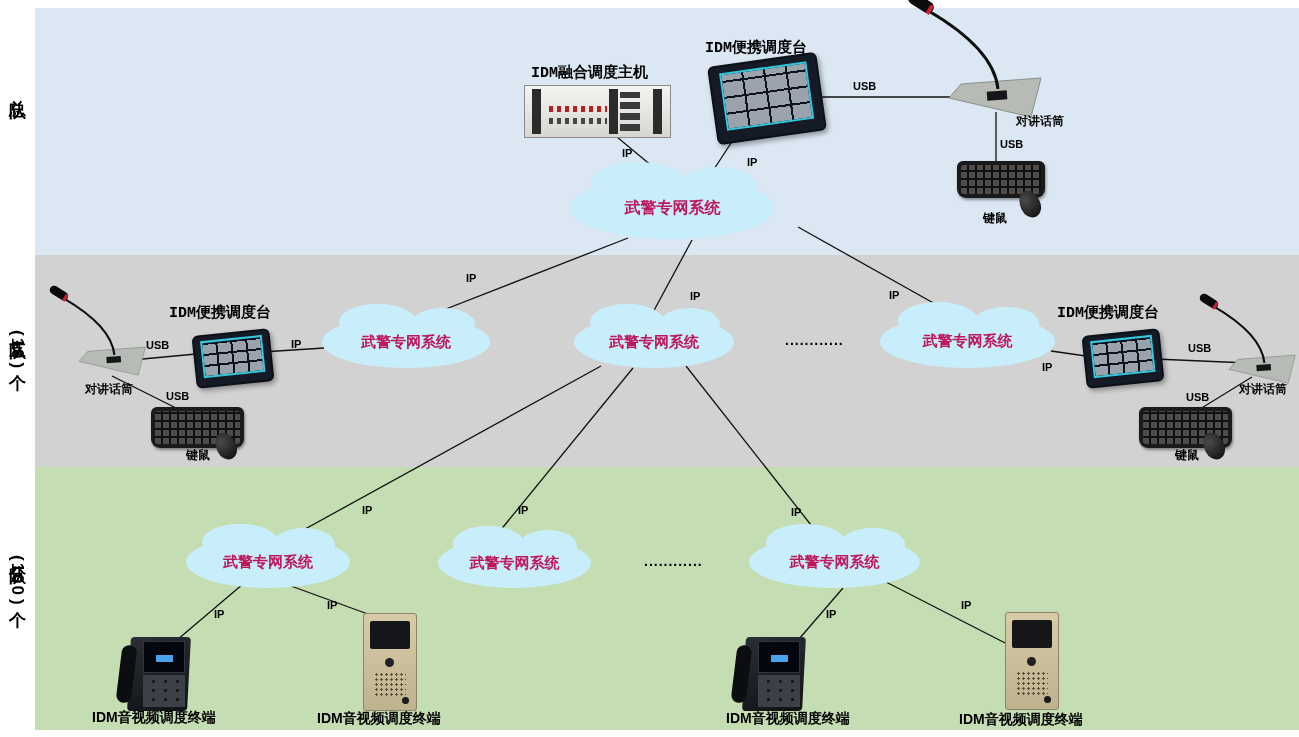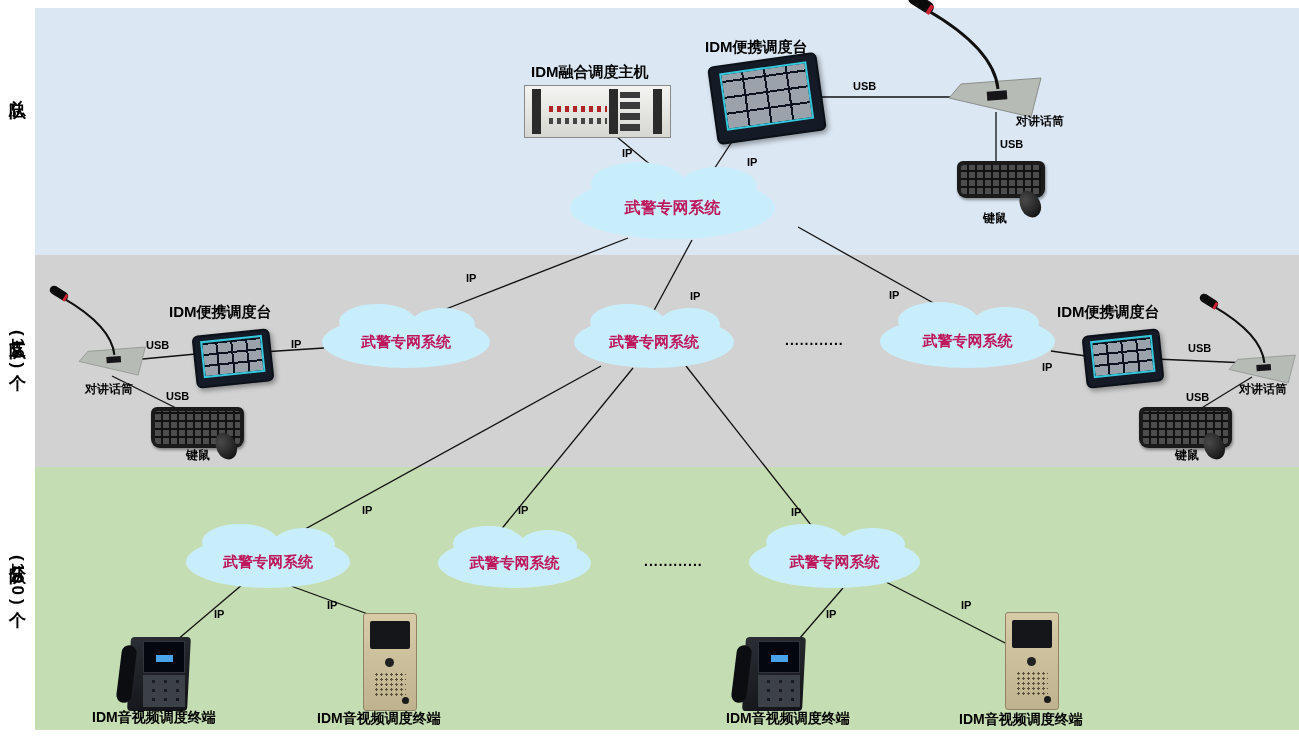--- a/index.html
+++ b/index.html
@@ -9,21 +9,21 @@
   .band-label{position:absolute;writing-mode:vertical-rl;text-orientation:mixed;
               font-weight:bold;font-size:17px;letter-spacing:2px;z-index:6;color:#000;}
   .lines{position:absolute;left:0;top:0;z-index:1;pointer-events:none;}
   .cloud{position:absolute;display:flex;align-items:center;justify-content:center;
          background:#c9eefb;border-radius:50%;z-index:3;}
   .cloud::before,.cloud::after{content:"";position:absolute;background:inherit;border-radius:50%;}
   .cloud::before{width:46%;height:70%;top:-24%;left:10%;}
   .cloud::after{width:38%;height:62%;top:-16%;right:9%;}
   .cloud span{position:relative;z-index:2;color:#be185d;font-weight:bold;font-size:15px;white-space:nowrap;}
   .cloud.big span{font-size:16px;}
-  .title{position:absolute;font-weight:bold;font-size:15px;white-space:nowrap;z-index:6;}
+  .title{position:absolute;font-weight:bold;font-size:15px;white-space:nowrap;z-index:6;font-family:Liberation Mono, monospace;}
   .term-title{position:absolute;font-weight:bold;font-size:14px;white-space:nowrap;z-index:6;}
   .lbl{position:absolute;font-weight:bold;font-size:11px;white-space:nowrap;z-index:6;}
   .small-lbl{position:absolute;font-weight:bold;font-size:12px;white-space:nowrap;z-index:6;}
   .dots{position:absolute;font-weight:bold;font-size:14px;letter-spacing:1px;z-index:6;}
   
   .server{position:absolute;background:linear-gradient(#f4f4f2,#d6d6d2);border:1px solid #8a8a88;z-index:4;}
   .srv-strip{position:absolute;top:3px;bottom:3px;width:9px;background:#2b2b2b;}
   .srv-ports{position:absolute;top:6px;bottom:6px;left:95px;right:30px;
              background:repeating-linear-gradient(0deg,#3a3a3a 0 7px,transparent 7px 11px);}
   .srv-red{position:absolute;left:24px;top:20px;width:58px;height:6px;

